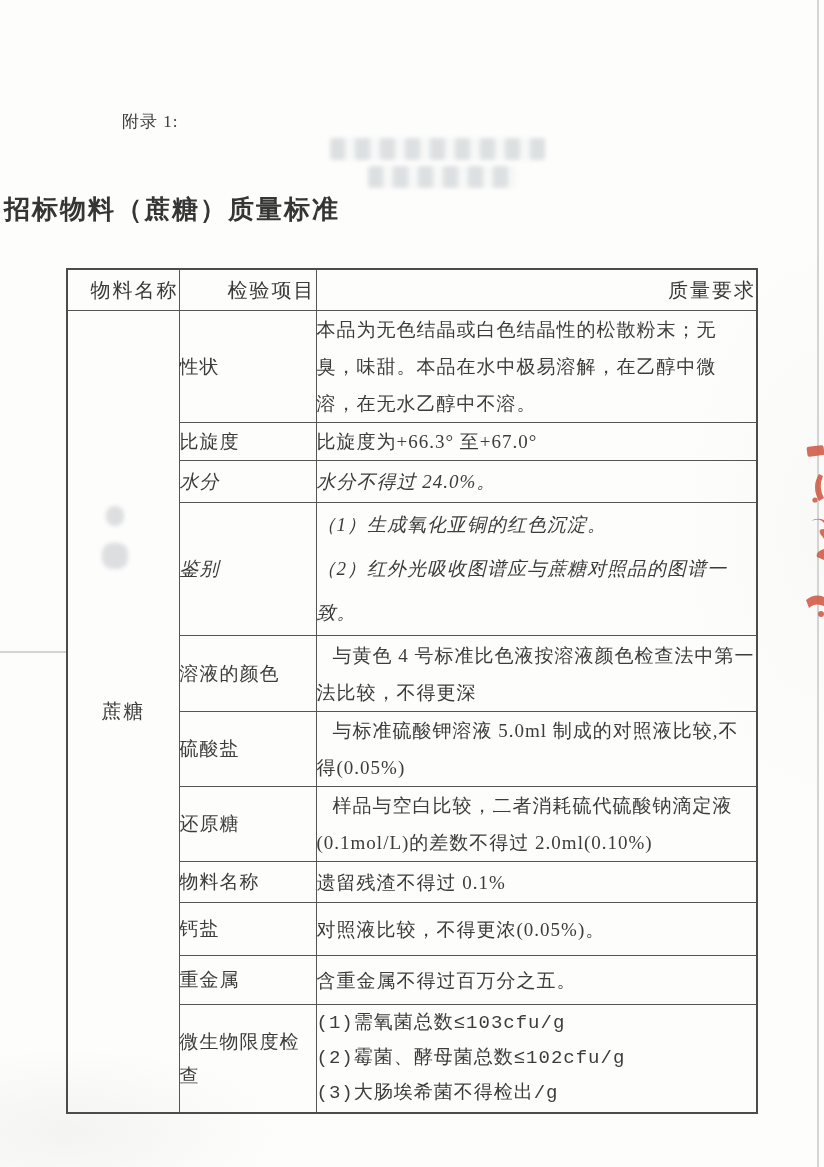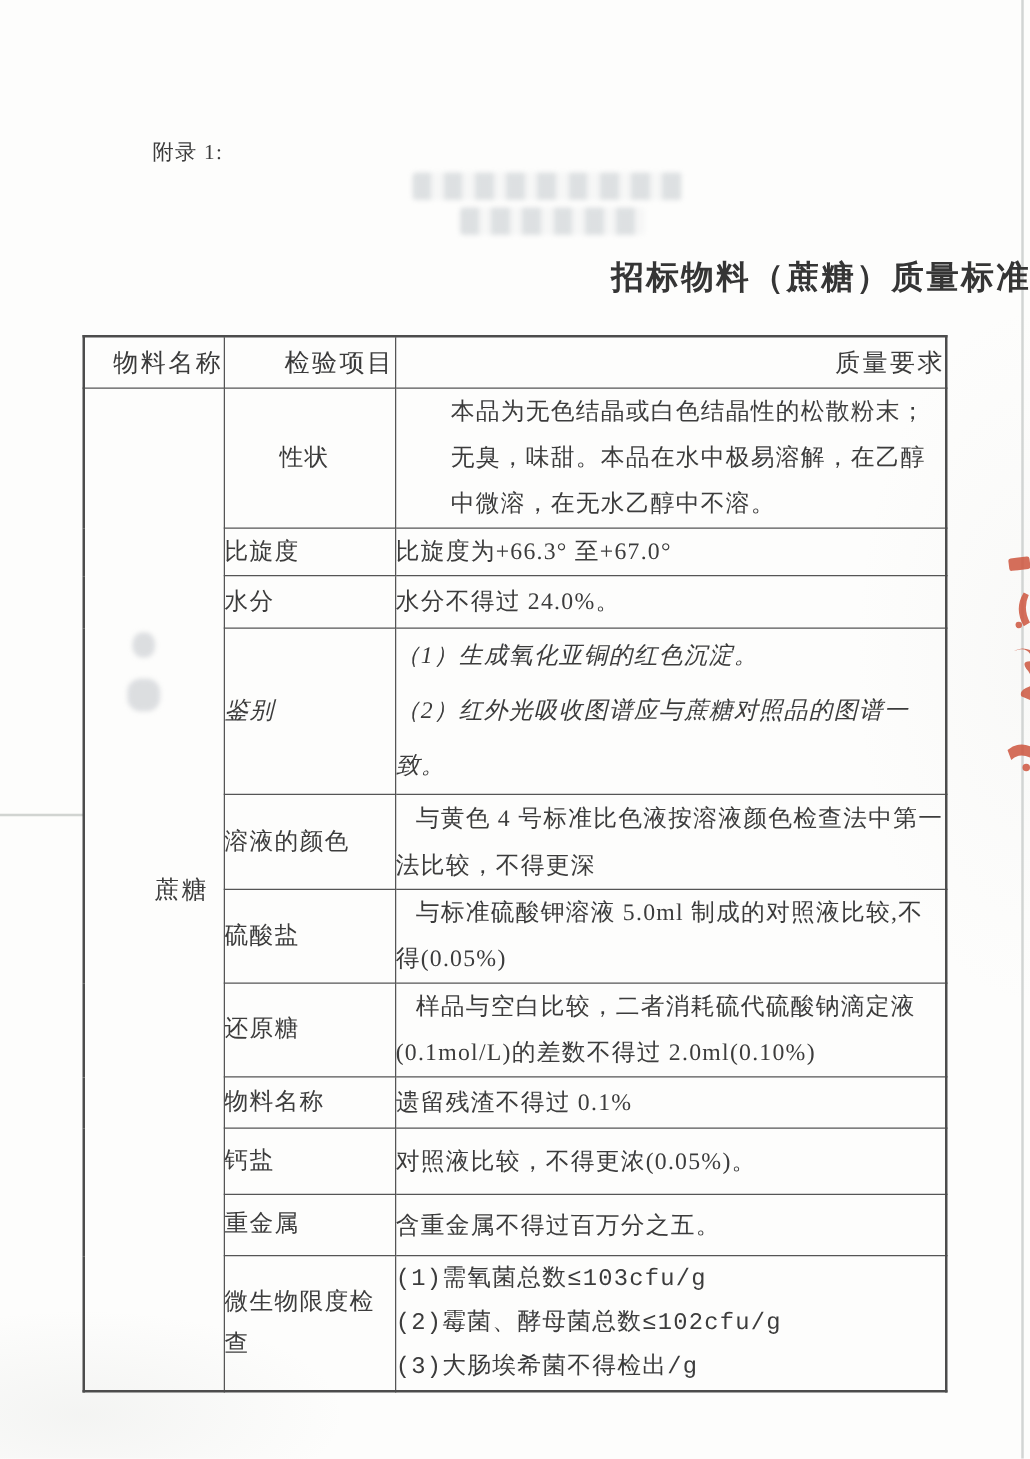--- a/index.html
+++ b/index.html
@@ -38,21 +38,21 @@
     height: 22px; margin-bottom: 6px;
     background: repeating-linear-gradient(90deg,
       rgba(148,158,166,0.55) 0px, rgba(148,158,166,0.55) 15px,
       rgba(148,158,166,0.12) 15px, rgba(148,158,166,0.12) 25px);
     border-radius: 3px;
   }
   .ghost .g1 { width: 216px; margin-left: 0; }
   .ghost .g2 { width: 148px; margin-left: 38px; }
   .doc-title {
     position: absolute; left: 0; top: 188px; width: 809px;
-    margin: 16px; text-align: right;
+    margin: 4px; text-align: left;
     font-size: 26px; font-weight: bold; letter-spacing: 2px;
     color: #353535;
   }
   
   .smudge { position: absolute; filter: blur(2px); background: rgba(165,172,178,0.38); }
   .smudge.s1 { left: 106px; top: 506px; width: 18px; height: 20px; border-radius: 45%; }
   .smudge.s2 { left: 102px; top: 543px; width: 26px; height: 26px; border-radius: 40%; }
 
   table.std {
     position: absolute; left: 66px; top: 268px;
@@ -77,23 +77,23 @@
   td.item-cell {
     letter-spacing: 1px;
     padding: 2px 6px; line-height: 34px;
   }
   td.req-cell {
     text-align: left; letter-spacing: 1px;
     padding: 4px 10px 4px 11px; line-height: 37px;
   }
   .req-line { line-height: 36px; }
   
-  tr.r0  td { height: 107px; padding-left: 44px; }
+  tr.r0  td { height: 107px; }
   tr.r1  td { height: 31px;  }
-  tr.r2  td { height: 41px;  }
+  tr.r2  td { height: 41px; font-style: italic;  }
   tr.r3  td { height: 96px; font-style: italic;  }
   tr.r4  td { height: 75px;  }
   tr.r5  td { height: 74px;  }
   tr.r6  td { height: 68px;  }
   tr.r7  td { height: 40px;  }
   tr.r8  td { height: 52px; margin-left: 12px;  }
   tr.r9  td { height: 48px;  }
   tr.r10 td { height: 107px; }
   tr.r3 .req-line  { line-height: 44px; }
   tr.r10 .req-line { line-height: 35px; font-family: Liberation Mono, monospace; }

